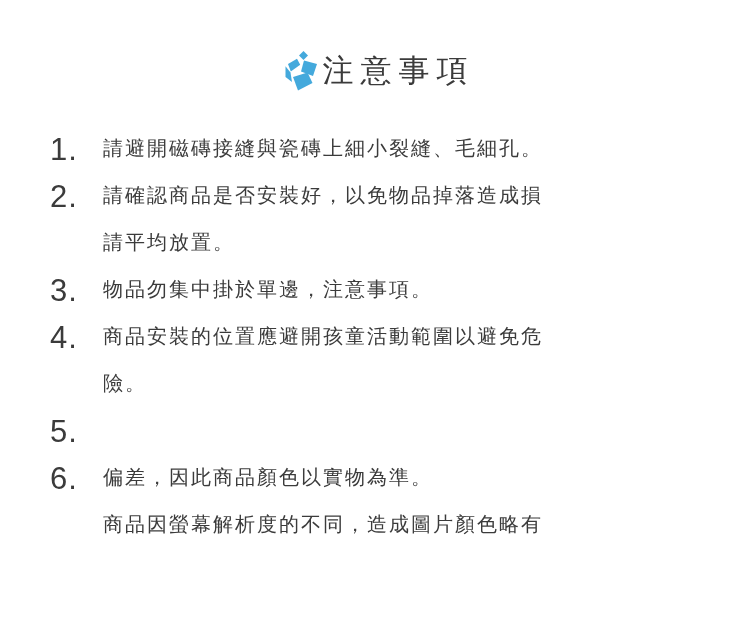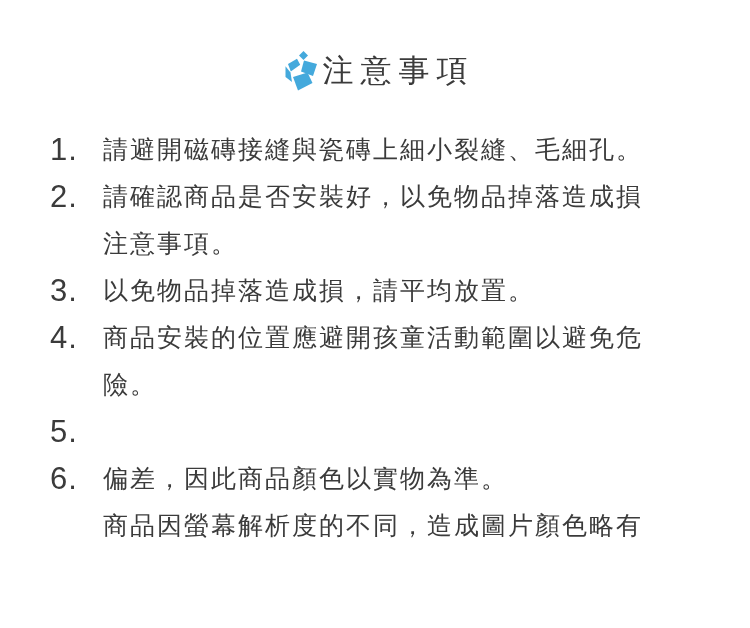--- a/index.html
+++ b/index.html
@@ -51,25 +51,26 @@
   .item-number {
     width: 53px;
     flex: 0 0 53px;
     font-size: 31px;
     line-height: 47px;
     letter-spacing: 1px;
     color: var(--text-color, #3b3b3b);
   }
   .item-lines { min-width: 0; }
   .item-line {
-    font-size: 25px;
+    font-size: 20px;
     line-height: 47px;
     letter-spacing: 2px;
     white-space: nowrap;
     color: var(--text-color, #3b3b3b);
+    font-family: Liberation Mono, monospace;
   }
 </style>
 </head>
 <body>
 
 <div class="page">
 
   <div class="header">
     <span>
       <svg class="gem-icon" viewBox="0 0 36 40" xmlns="http://www.w3.org/2000/svg" aria-hidden="true">
@@ -94,28 +95,28 @@
       <span class="item-number">1.</span>
       <div class="item-lines">
         <div class="item-line">請避開磁磚接縫與瓷磚上細小裂縫、毛細孔。</div>
       </div>
     </div>
 
     <div class="notice-item">
       <span class="item-number">2.</span>
       <div class="item-lines">
         <div class="item-line">請確認商品是否安裝好，以免物品掉落造成損</div>
-        <div class="item-line">注意事項。</div>
+        <div class="item-line">請平均放置。</div>
       </div>
     </div>
 
     <div class="notice-item">
       <span class="item-number">3.</span>
       <div class="item-lines">
-        <div class="item-line">以免物品掉落造成損，請平均放置。</div>
+        <div class="item-line">物品勿集中掛於單邊，注意事項。</div>
       </div>
     </div>
 
     <div class="notice-item">
       <span class="item-number">4.</span>
       <div class="item-lines">
         <div class="item-line">商品安裝的位置應避開孩童活動範圍以避免危</div>
         <div class="item-line">險。</div>
       </div>
     </div>

